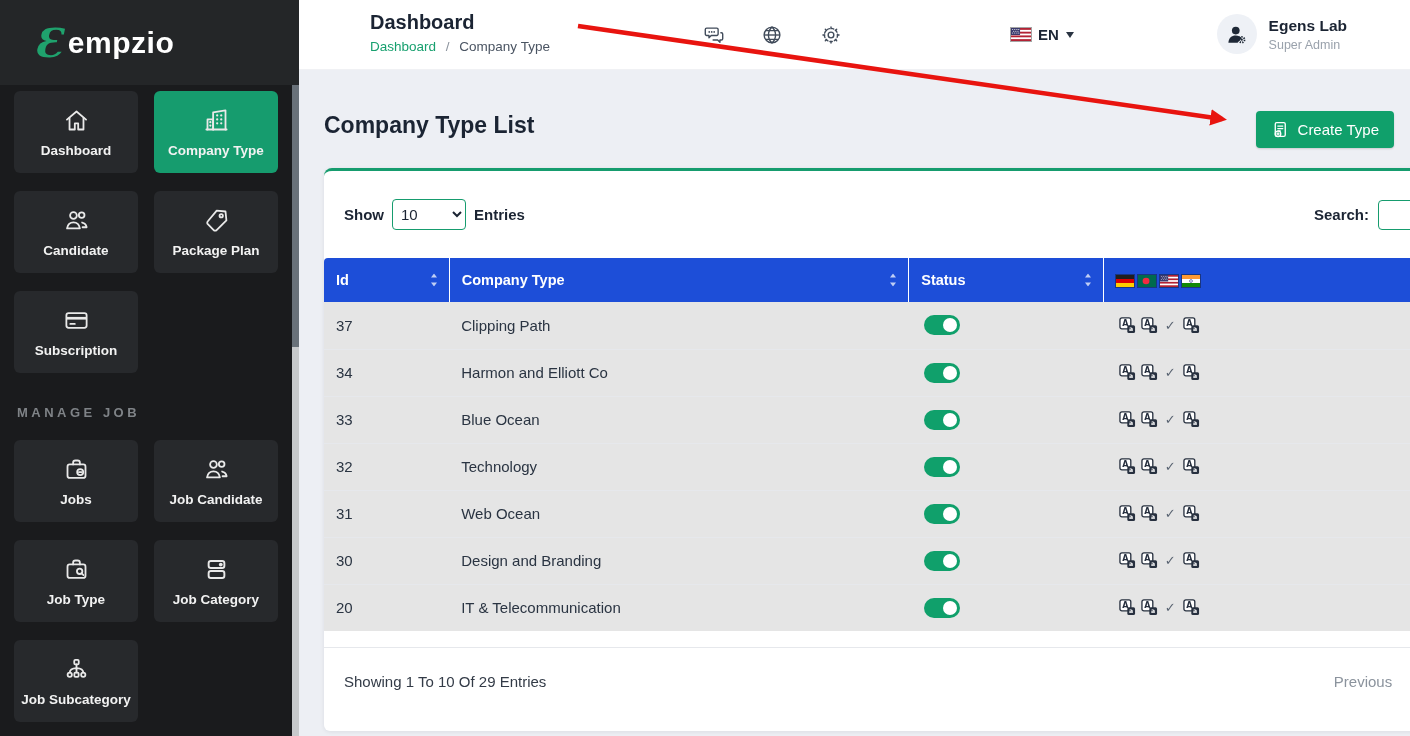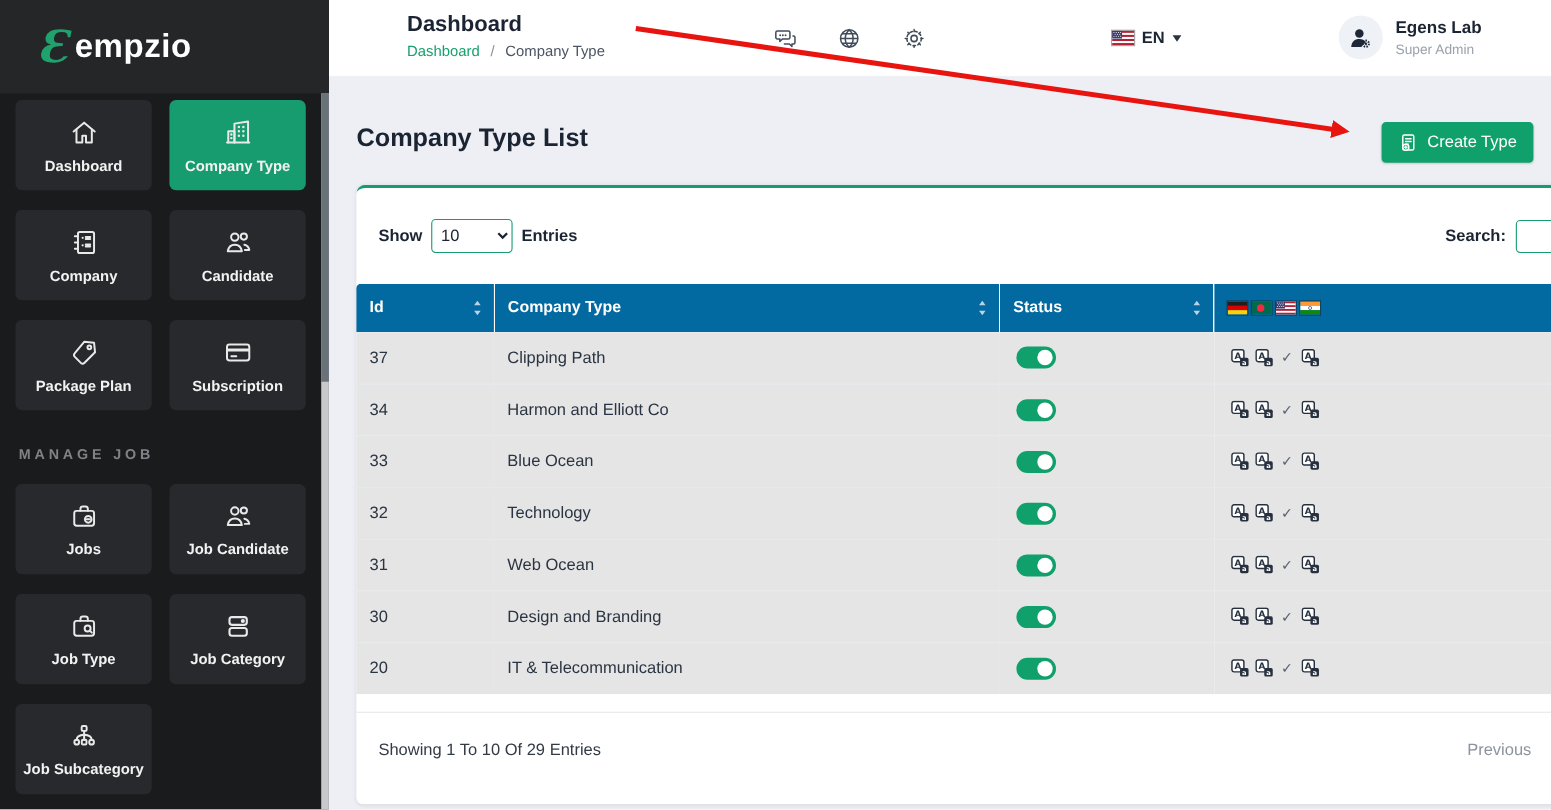--- a/index.html
+++ b/index.html
@@ -53,21 +53,21 @@
   
   .card { position:absolute; left:25px; top:98px; width:1264px; height:563px; background:#fff; border-top:3px solid #169c6e; border-radius:8px 8px 6px 6px; box-shadow:0 1px 4px rgba(25,30,40,.08); }
   .card-controls { display:flex; justify-content:space-between; align-items:center; padding:28px 20px 28px; }
   .ctl-left, .ctl-right { display:flex; align-items:center; }
   .ctl-label { font-size:15px; font-weight:600; color:#1b2433; }
   .entries-select { width:74px; height:31px; border:1px solid #169c6e; border-radius:4px; margin:0 8px; font-size:15px; font-family:inherit; color:#1b2433; background:#fff; padding:0 4px; }
   .search-input { width:190px; height:30px; border:1px solid #169c6e; border-radius:4px; margin-left:9px; outline:none; padding:0 8px; font-size:14px; font-family:inherit; color:#1b2433; }
 
   table { width:100%; border-collapse:collapse; table-layout:fixed; }
   col.c1{width:106px} col.c2{width:389px} col.c3{width:165px} col.c4{width:275px} col.c5{width:135px}
-  thead th { background:#0369a1; height:44px; color:#fff; font-size:14.5px; font-weight:600; text-align:left; padding-left:12px; position:relative; border-right:1px solid rgba(255,255,255,.18); cursor:pointer; }
+  thead th { background:#1d4ed8; height:44px; color:#fff; font-size:14.5px; font-weight:600; text-align:left; padding-left:12px; position:relative; border-right:1px solid rgba(255,255,255,.18); cursor:pointer; }
   thead th:last-child { border-right:none; }
   thead th:first-child { border-radius:4px 0 0 0; }
   thead th:last-child  { border-radius:0 4px 0 0; }
   .sort { position:absolute; right:11px; top:50%; transform:translateY(-50%); width:8px; height:13px; opacity:.85; }
   .flags { display:inline-flex; gap:4px; align-items:center; vertical-align:middle; }
   .flag { width:18px; height:12px; box-shadow:0 0 0 1px rgba(25,25,25,.45); }
 
   tbody td { height:47px; font-size:15px; color:#2a3442; padding-left:12px; background:#e5e5e5; }
   tbody tr + tr td { border-top:1px solid #e6e8ec; }
   .toggle { display:inline-block; width:36px; height:20px; border-radius:10px; background:#10a06b; position:relative; cursor:pointer; vertical-align:middle; margin-left:3px; }
@@ -111,33 +111,20 @@
         <div class="tile active">
     <span class="tile-icon">
             <svg viewBox="0 0 24 24" fill="none" stroke="currentColor" stroke-width="1.6" stroke-linecap="round" stroke-linejoin="round">
               <path d="M4 20v-9h5v9"></path>
               <path d="M9 20V4.8L20 3v17"></path>
               <path d="M3 20h18"></path>
               <path d="M12.6 7.5h.01M16.2 7.5h.01M12.6 11h.01M16.2 11h.01M12.6 14.5h.01M16.2 14.5h.01M6.5 13.5h.01M6.5 16.5h.01" stroke-width="2"></path>
             </svg>
           </span>
     <span class="tile-label">Company Type</span>
-  </div>
-        <div class="tile">
-    <span class="tile-icon">
-            <svg viewBox="0 0 24 24" fill="none" stroke="currentColor" stroke-width="1.6" stroke-linecap="round" stroke-linejoin="round">
-              <rect x="7" y="3.5" width="13" height="17" rx="1.5"></rect>
-              <path d="M4.5 7h2.5M4.5 12h2.5M4.5 17h2.5"></path>
-              <circle cx="10.8" cy="8.2" r=".9" fill="currentColor" stroke="none"></circle>
-              <path d="M13.3 7.6h3.6M13.3 9.2h3.6"></path>
-              <circle cx="10.8" cy="14.2" r=".9" fill="currentColor" stroke="none"></circle>
-              <path d="M13.3 13.6h3.6M13.3 15.2h3.6"></path>
-            </svg>
-          </span>
-    <span class="tile-label">Company</span>
   </div>
         <div class="tile">
     <span class="tile-icon">
             <svg viewBox="0 0 24 24" fill="none" stroke="currentColor" stroke-width="1.6" stroke-linecap="round" stroke-linejoin="round">
               <circle cx="9.3" cy="7.6" r="3"></circle>
               <circle cx="16.6" cy="7.2" r="2.5"></circle>
               <path d="M3.6 19c.6-3.5 2.7-5.3 5.7-5.3s5.1 1.8 5.7 5.3z"></path>
               <path d="M17 13.8c2.2.4 3.6 1.9 4 4.2h-3.6"></path>
             </svg>
           </span>

